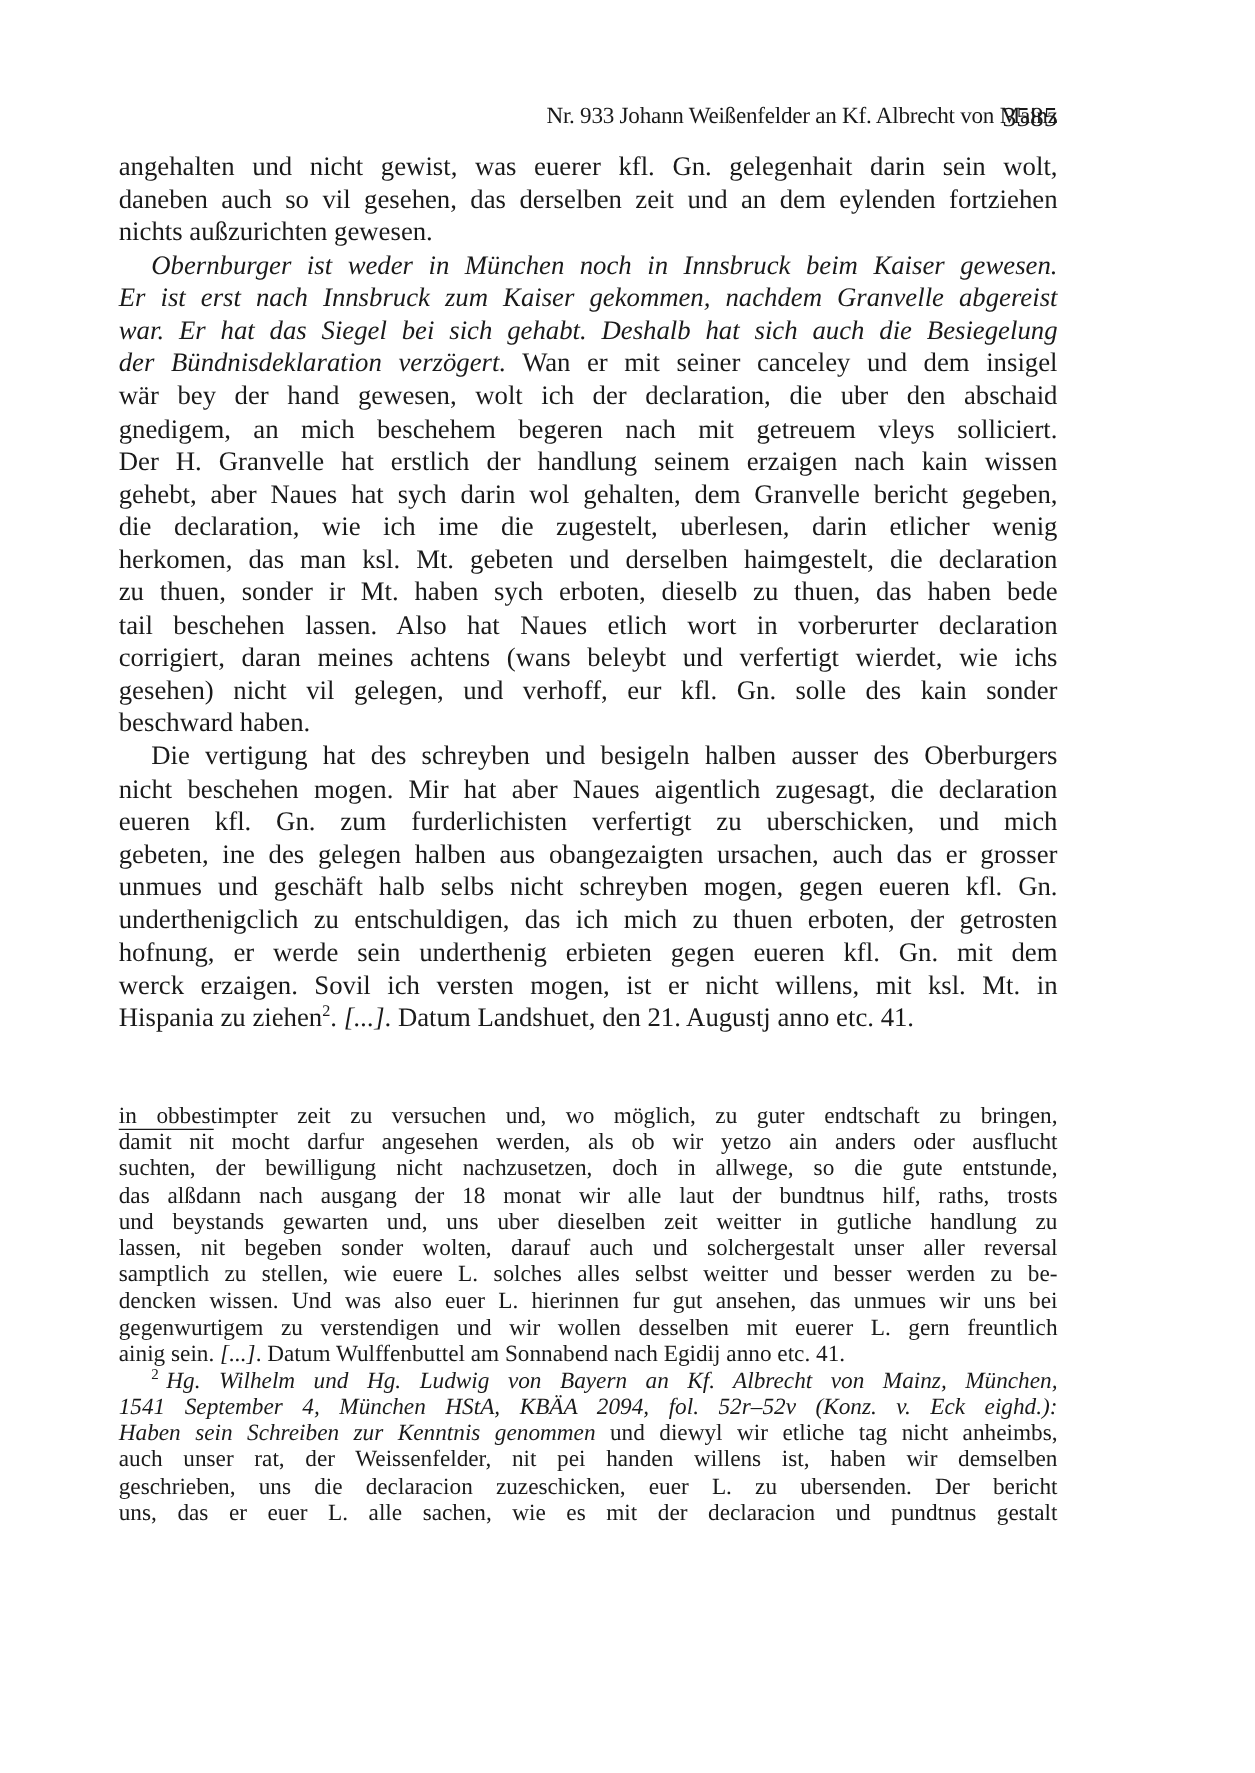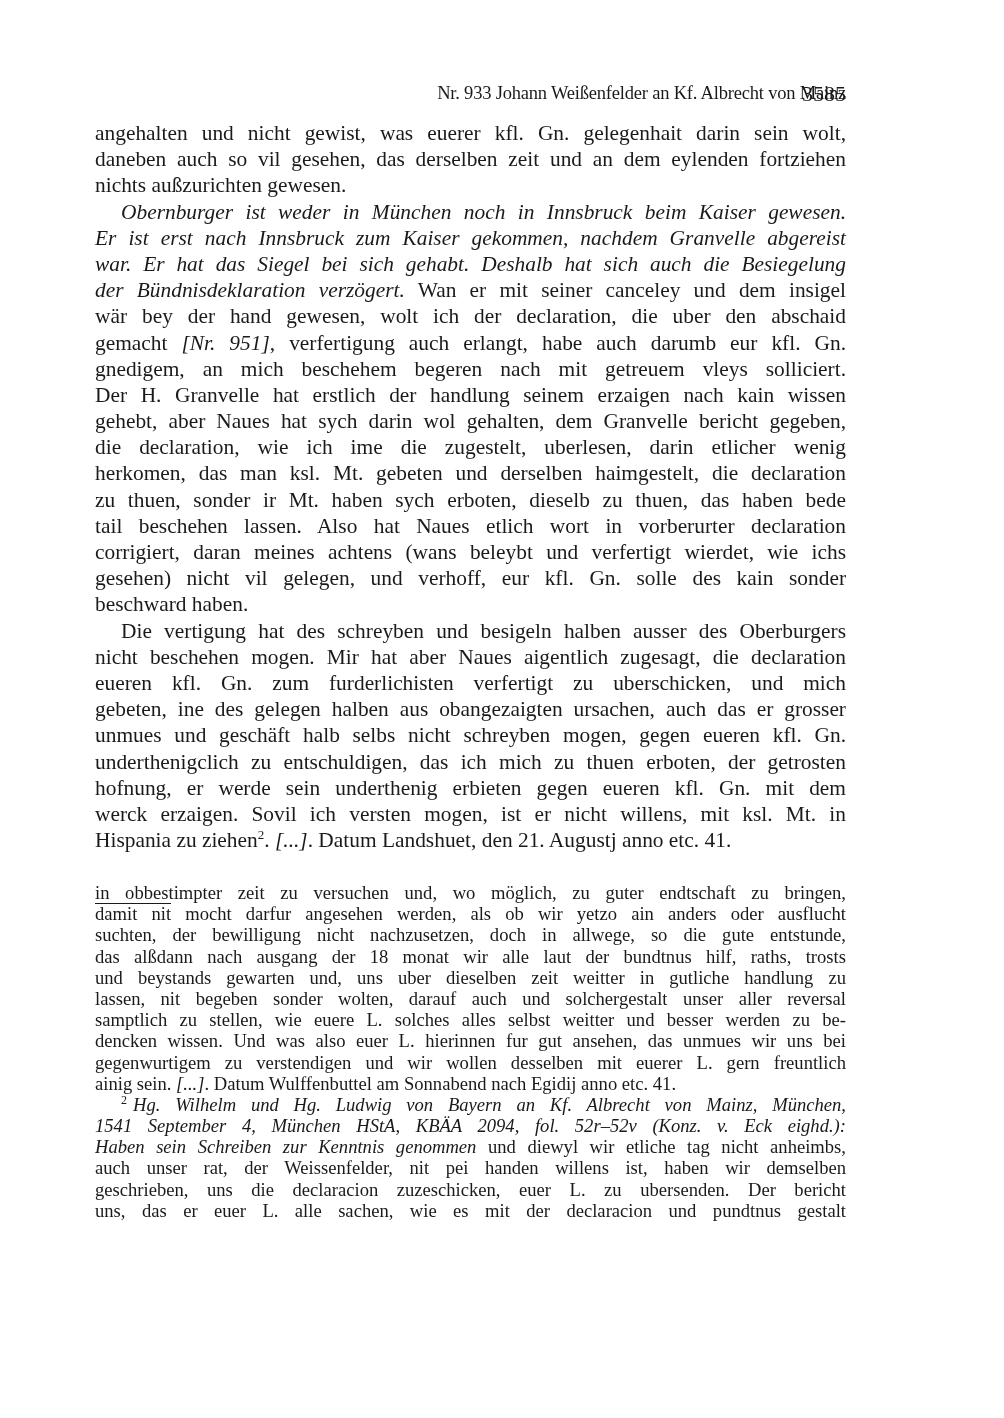--- a/index.html
+++ b/index.html
@@ -121,21 +121,20 @@
 
     <span class="line">angehalten und nicht gewist, was euerer kfl. Gn. gelegenhait darin sein wolt,</span>
     <span class="line">daneben auch so vil gesehen, das derselben zeit und an dem eylenden fortziehen</span>
     <span class="line last">nichts außzurichten gewesen.</span>
 
     <span class="line indent it">Obernburger ist weder in München noch in Innsbruck beim Kaiser gewesen.</span>
     <span class="line it">Er ist erst nach Innsbruck zum Kaiser gekommen, nachdem Granvelle abgereist</span>
     <span class="line it">war. Er hat das Siegel bei sich gehabt. Deshalb hat sich auch die Besiegelung</span>
     <span class="line"><span class="it">der Bündnisdeklaration verzögert.</span><span> Wan er mit seiner canceley und dem insigel</span></span>
     <span class="line">wär bey der hand gewesen, wolt ich der declaration, die uber den abschaid</span>
-    <span class="line"><span>gemacht </span><span class="it">[Nr. 951]</span><span>, verfertigung auch erlangt, habe auch darumb eur kfl. Gn.</span></span>
     <span class="line">gnedigem, an mich beschehem begeren nach mit getreuem vleys solliciert.</span>
     <span class="line">Der H. Granvelle hat erstlich der handlung seinem erzaigen nach kain wissen</span>
     <span class="line">gehebt, aber Naues hat sych darin wol gehalten, dem Granvelle bericht gegeben,</span>
     <span class="line">die declaration, wie ich ime die zugestelt, uberlesen, darin etlicher wenig</span>
     <span class="line">herkomen, das man ksl. Mt. gebeten und derselben haimgestelt, die declaration</span>
     <span class="line">zu thuen, sonder ir Mt. haben sych erboten, dieselb zu thuen, das haben bede</span>
     <span class="line">tail beschehen lassen. Also hat Naues etlich wort in vorberurter declaration</span>
     <span class="line">corrigiert, daran meines achtens (wans beleybt und verfertigt wierdet, wie ichs</span>
     <span class="line">gesehen) nicht vil gelegen, und verhoff, eur kfl. Gn. solle des kain sonder</span>
     <span class="line last">beschward haben.</span>

